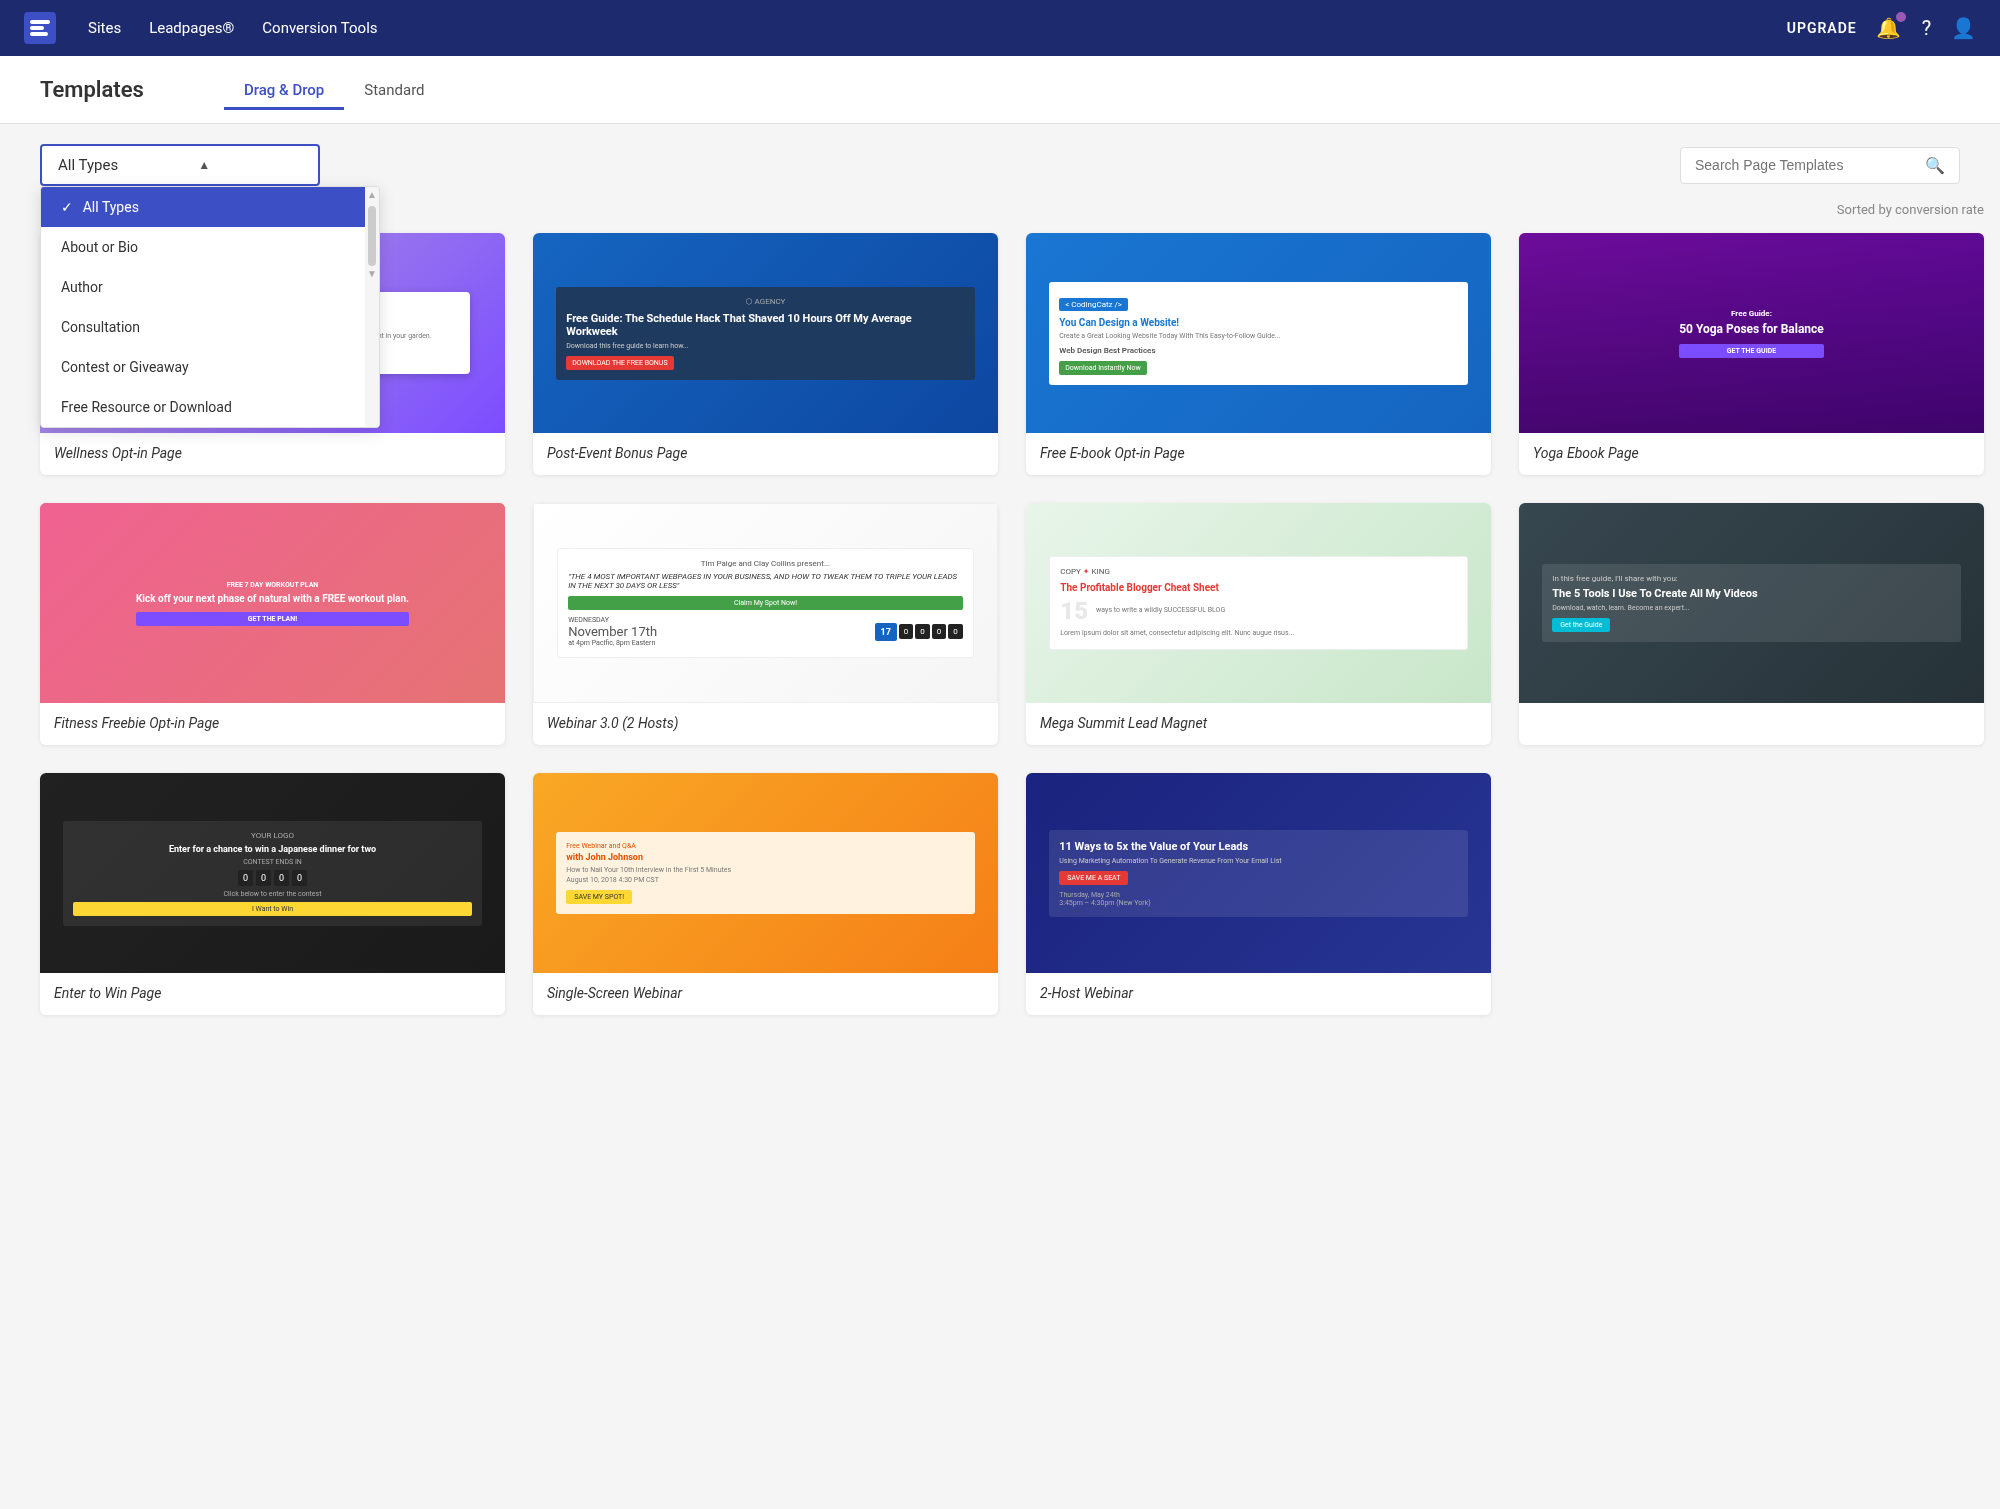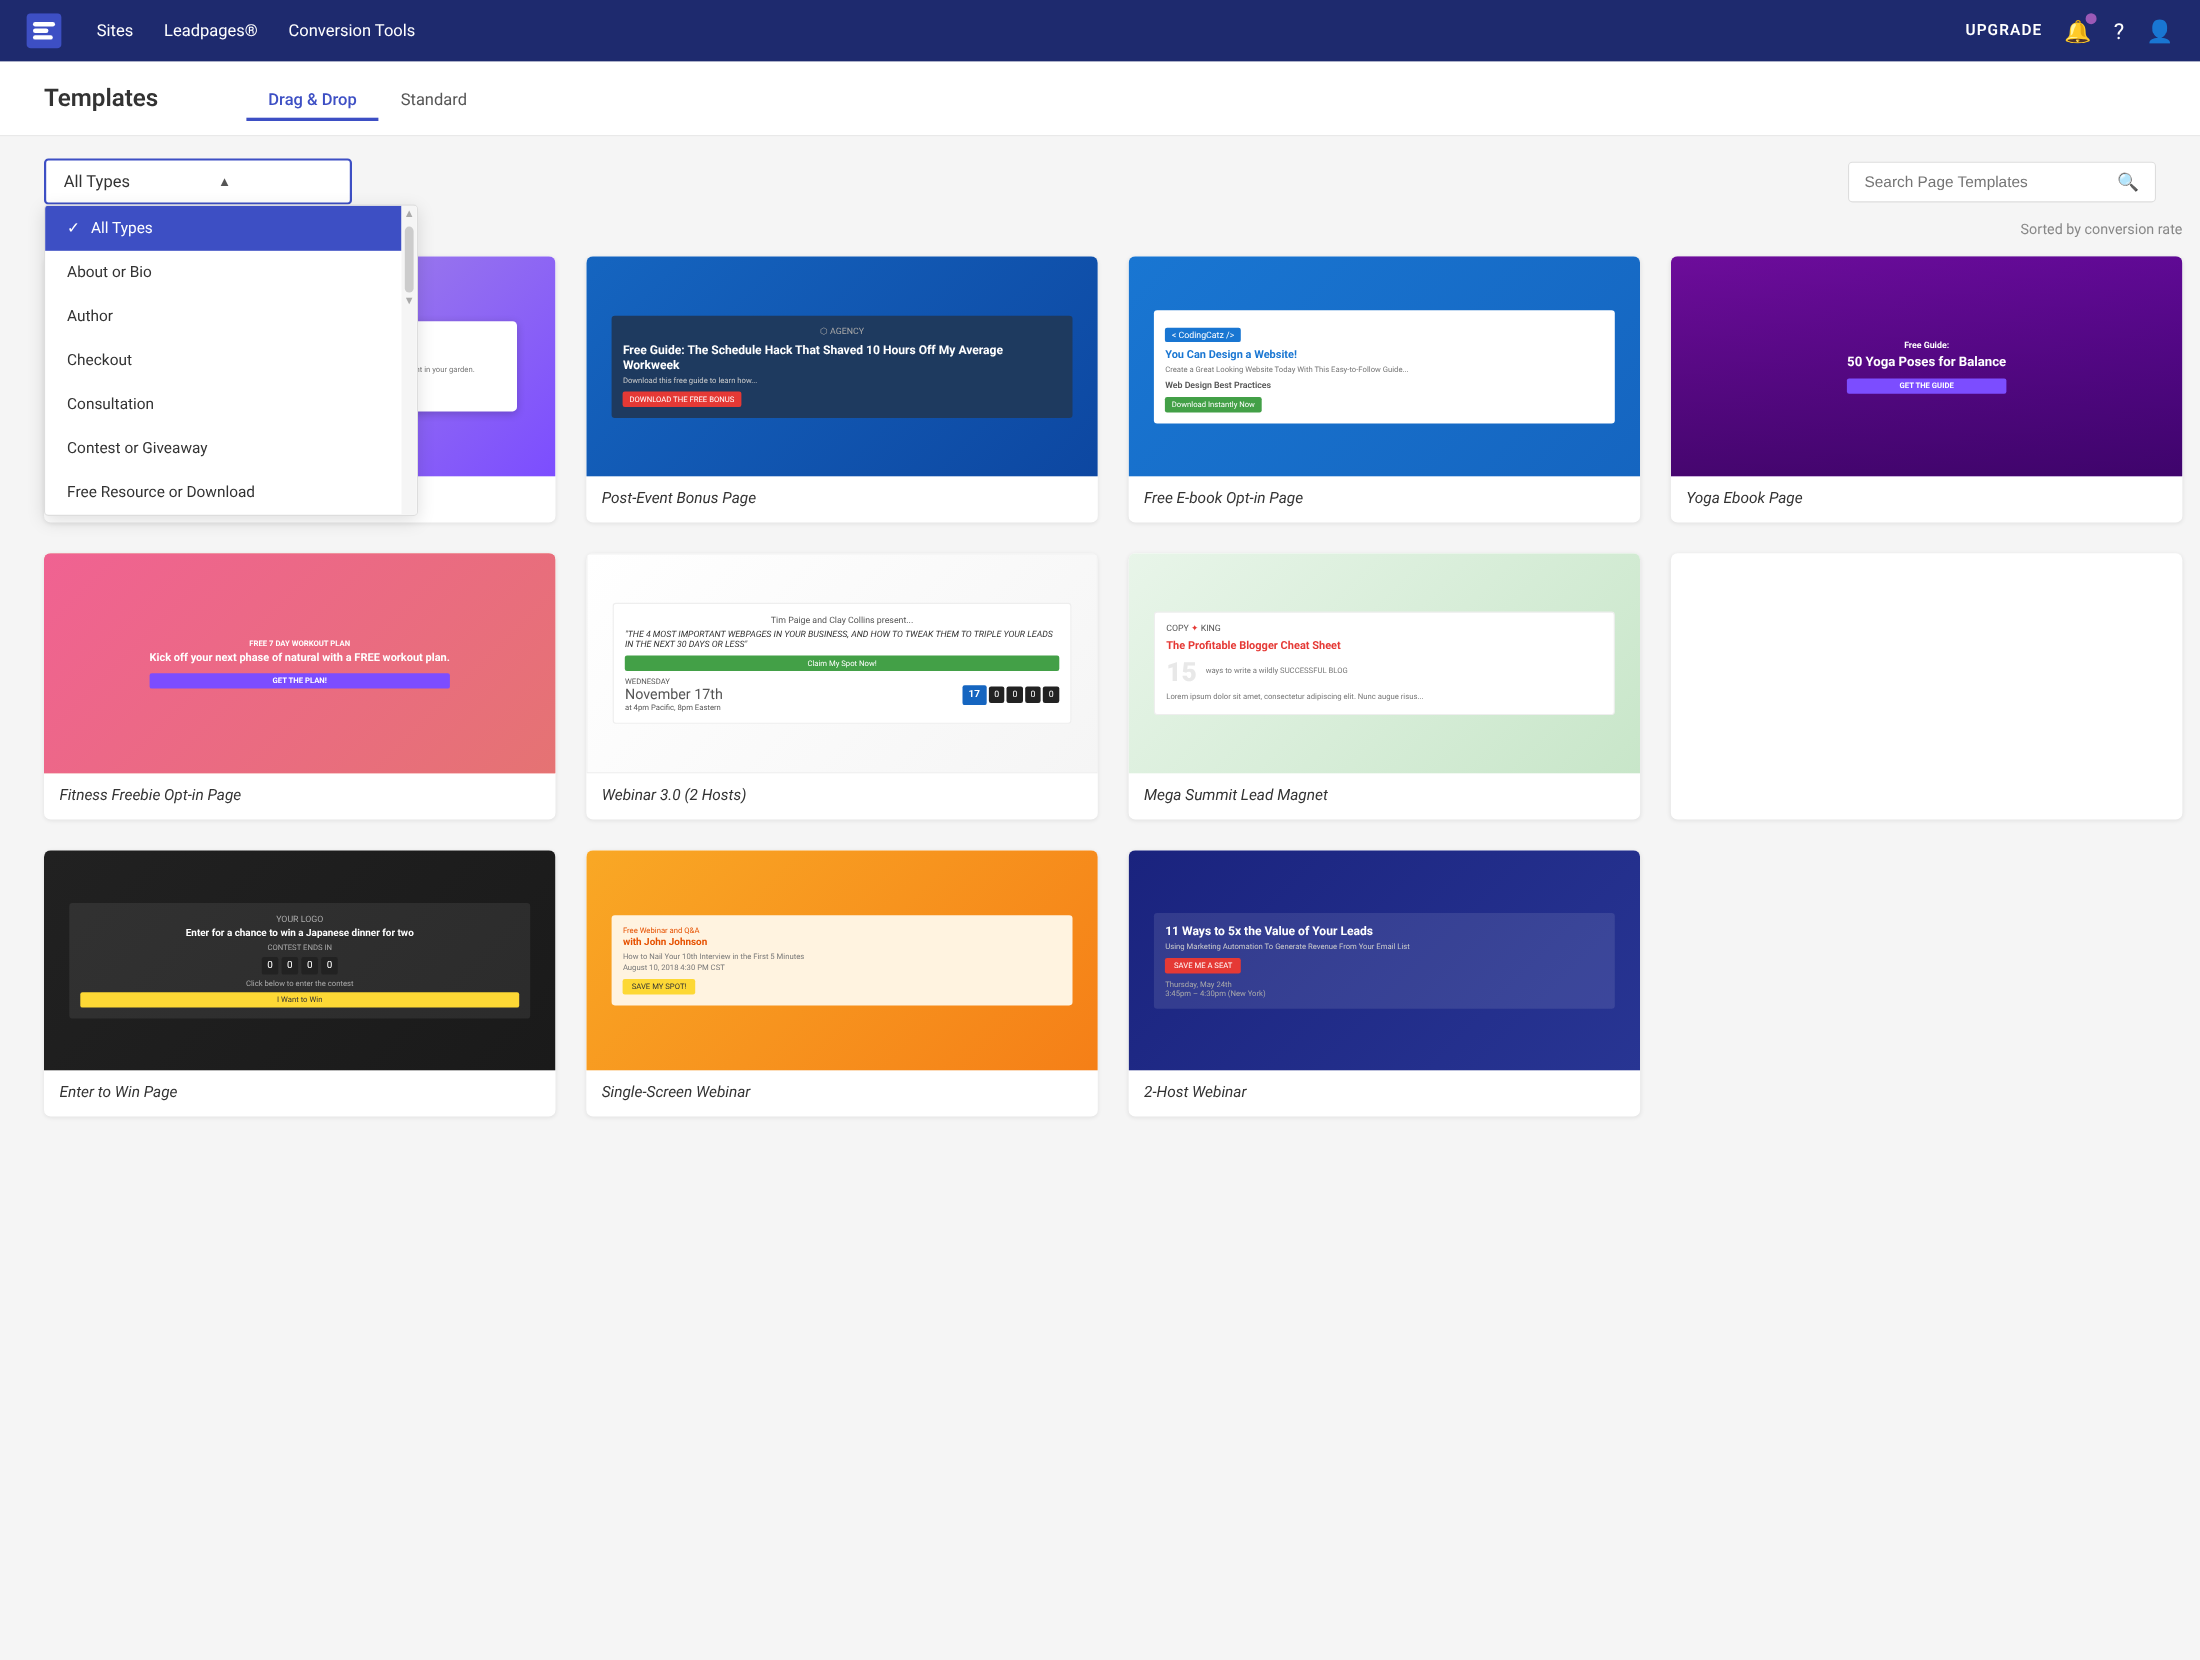--- a/index.html
+++ b/index.html
@@ -402,23 +402,20 @@
             <span class="check">✓</span>
             <span>All Types</span>
           </div>
           <div class="dropdown-item">
             <span>About or Bio</span>
           </div>
           <div class="dropdown-item">
             <span>Author</span>
           </div>
           <div class="dropdown-item">
-            <span>Checkout</span>
-          </div>
-          <div class="dropdown-item">
             <span>Consultation</span>
           </div>
           <div class="dropdown-item">
             <span>Contest or Giveaway</span>
           </div>
           <div class="dropdown-item">
             <span>Free Resource or Download</span>
           </div>
 
         </div>
@@ -544,20 +541,28 @@
             <div class="blogger-num">15</div>
             <div class="blogger-text">ways to write a wildly SUCCESSFUL BLOG</div>
           </div>
           <div class="blogger-text" style="margin-top:4px;">Lorem ipsum dolor sit amet, consectetur adipiscing elit. Nunc augue risus...</div>
         </div>
       </div>
       <div class="template-label">Mega Summit Lead Magnet</div>
     </div>
 
     <div class="template-card">
+      <div class="template-thumb thumb-squeeze">
+        <div class="squeeze-card">
+          <div style="font-size:8px;color:#ccc;margin-bottom:4px;">In this free guide, I'll share with you:</div>
+          <div class="squeeze-title">The 5 Tools I Use To Create All My Videos</div>
+          <div class="squeeze-text">Download, watch, learn. Become an expert...</div>
+          <div class="squeeze-btn">Get the Guide</div>
+        </div>
+      </div>
     </div>
 
     <div class="template-card">
       <div class="template-thumb thumb-contest">
         <div class="contest-card">
           <div style="text-align:center;font-size:8px;color:#aaa;margin-bottom:4px;">YOUR LOGO</div>
           <div class="contest-title">Enter for a chance to win a Japanese dinner for two</div>
           <div style="font-size:7px;color:#aaa;text-align:center;">CONTEST ENDS IN</div>
           <div class="contest-countdown">
             <div class="contest-num">0</div>

